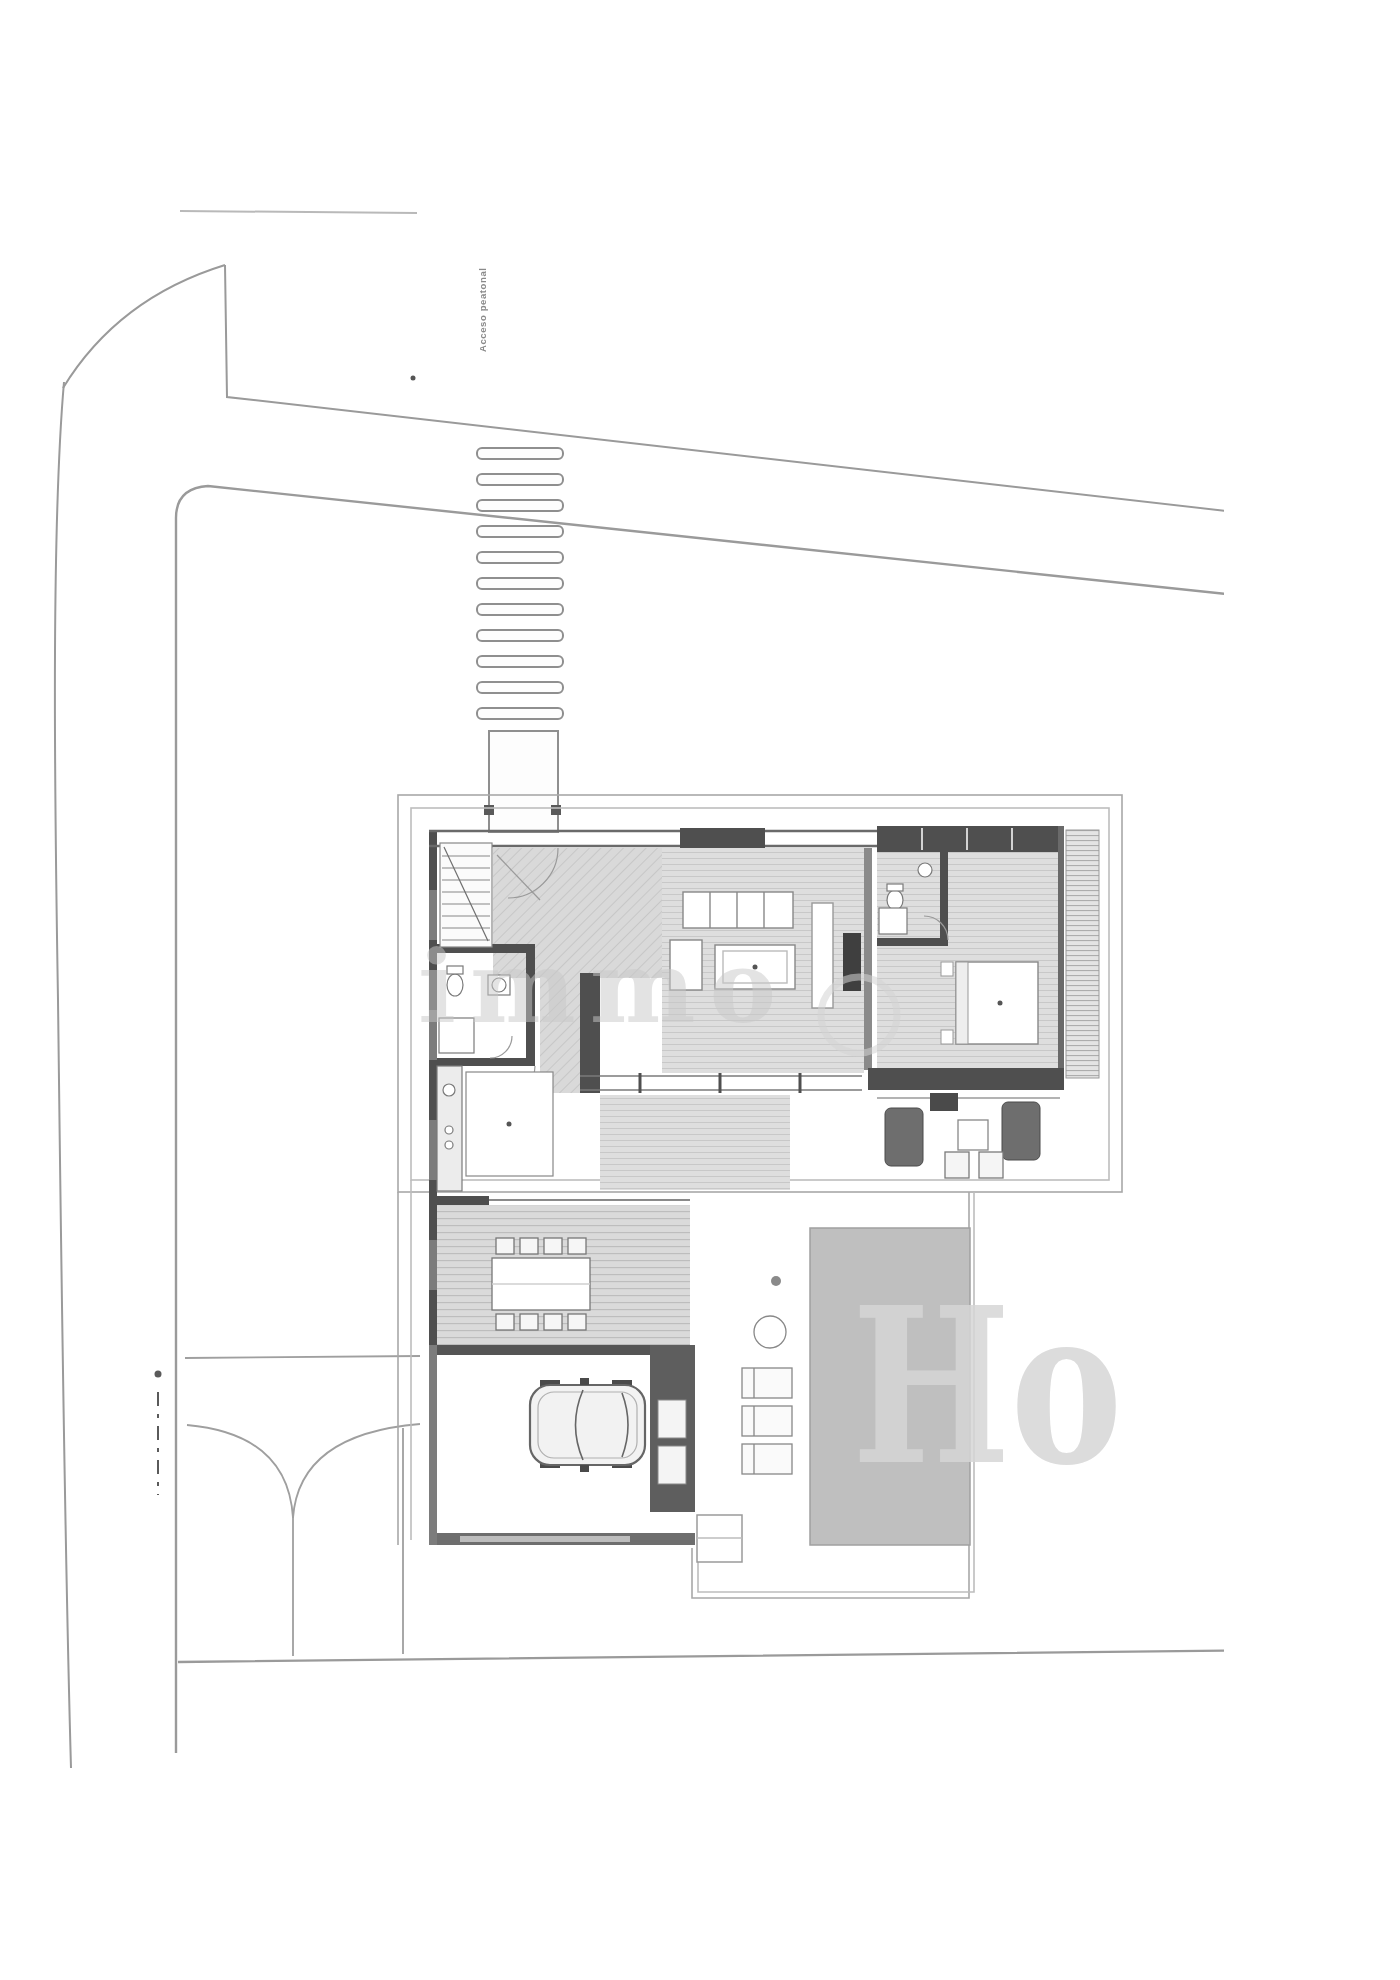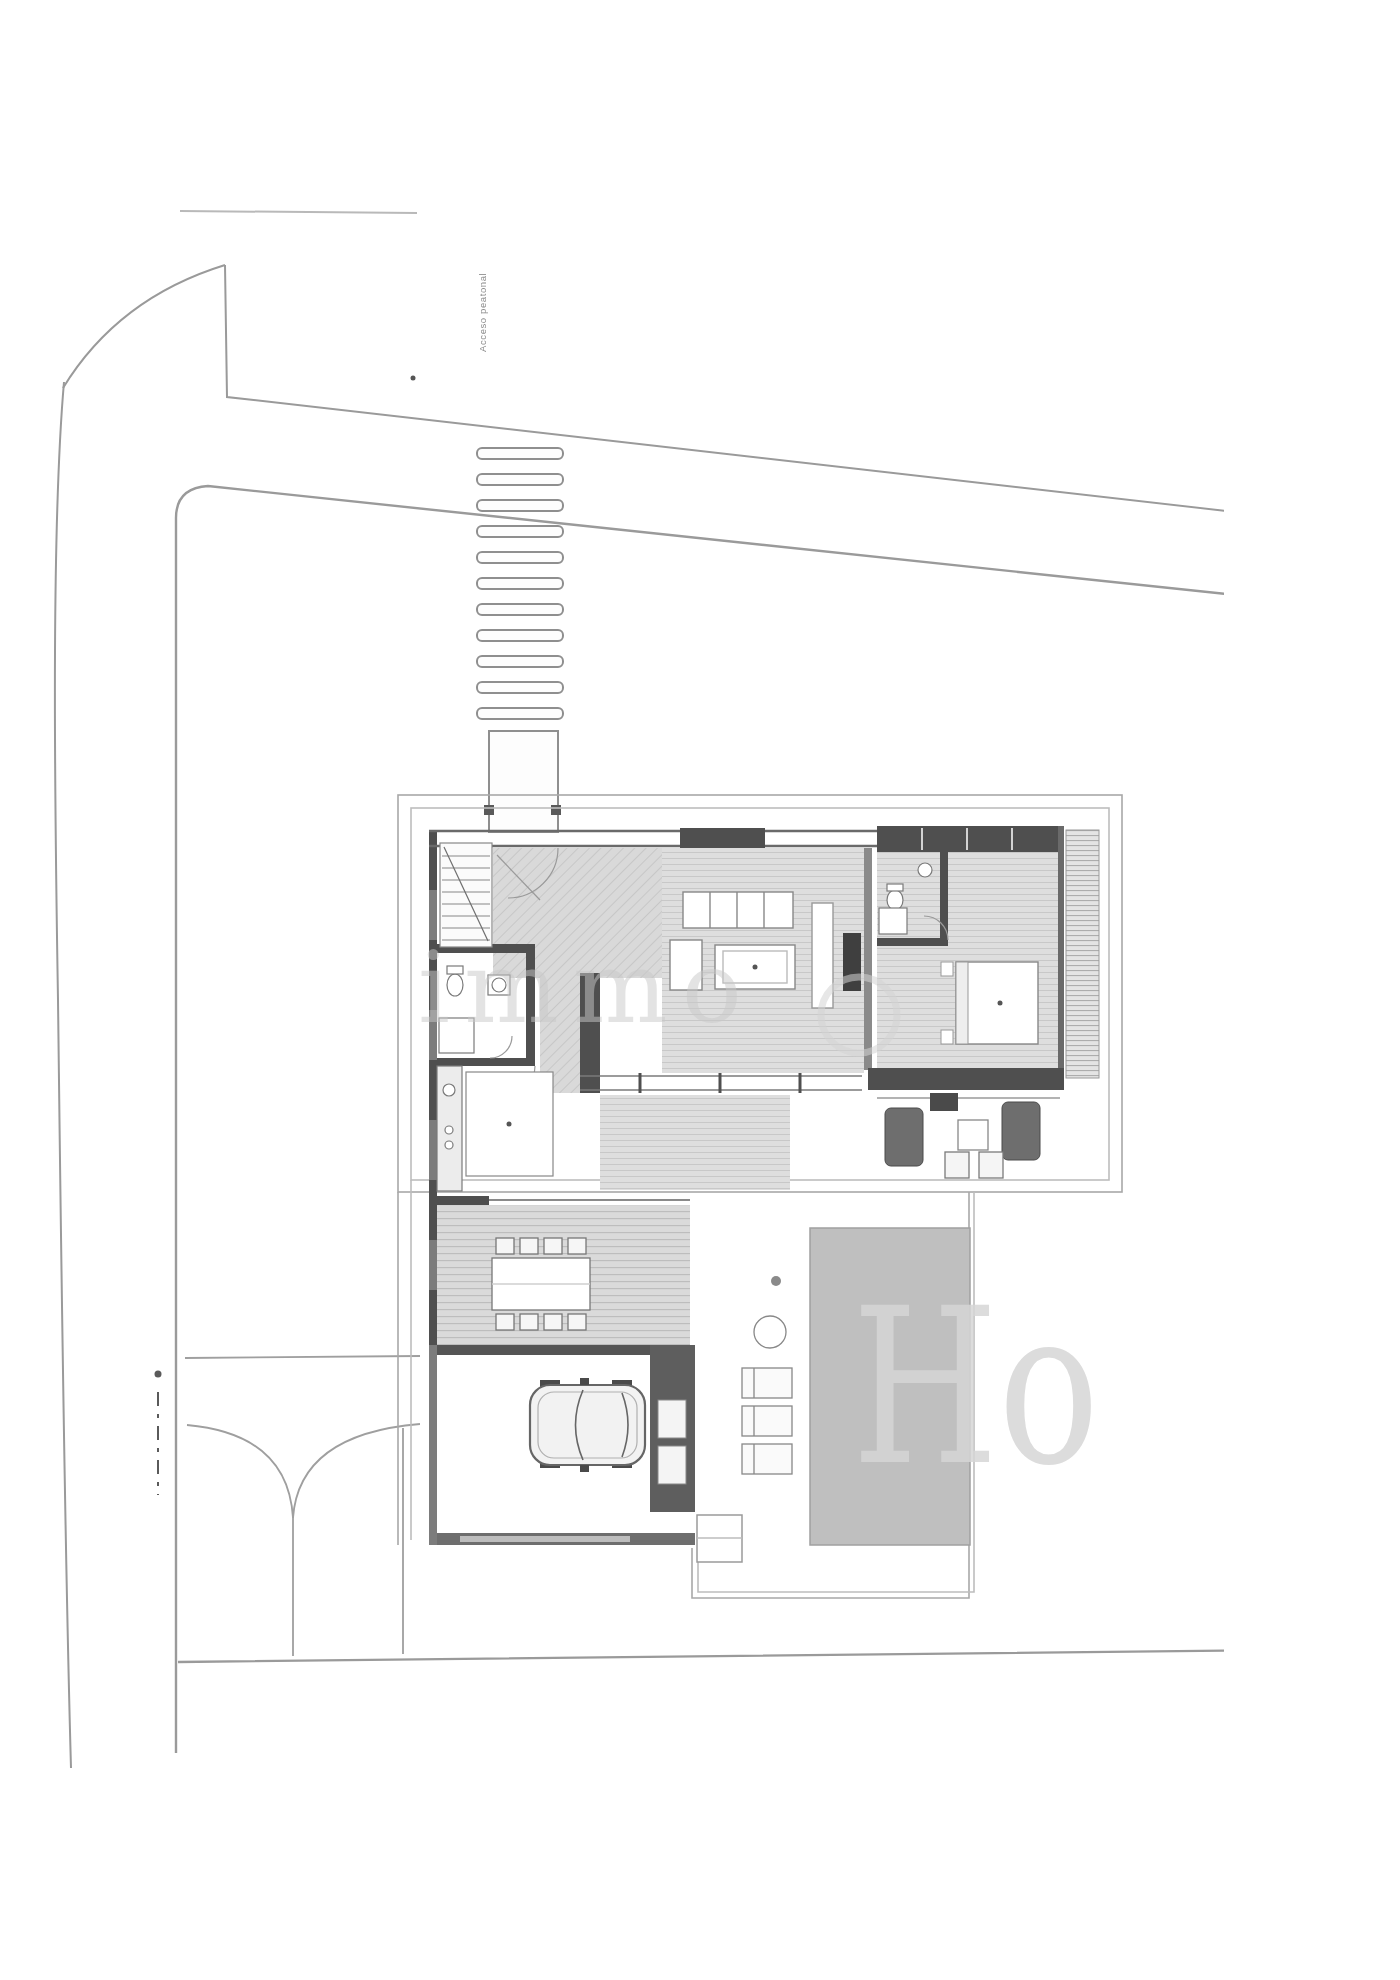--- a/index.html
+++ b/index.html
@@ -1,17 +1,17 @@
 <!DOCTYPE html>
 <html><head>
 <meta charset="utf-8">
 <style>
   html,body{margin:0;padding:0;background:#ffffff;}
   #canvas{position:relative;width:1224px;height:1980px;background:#ffffff;overflow:hidden;
-          font-family:"Liberation Sans", sans-serif;}
+          font-family:"Liberation Sans", sans-serif;font-weight:bold;}
   svg{display:block;}
   text{font-family:"Liberation Sans", sans-serif;}
   .wm{font-family:"DejaVu Serif", serif;}
 </style>
 </head>
 <body>
 
 <div id="canvas">
 <svg width="1400" height="1980" viewBox="0 0 1400 1980" xmlns="http://www.w3.org/2000/svg">
 

